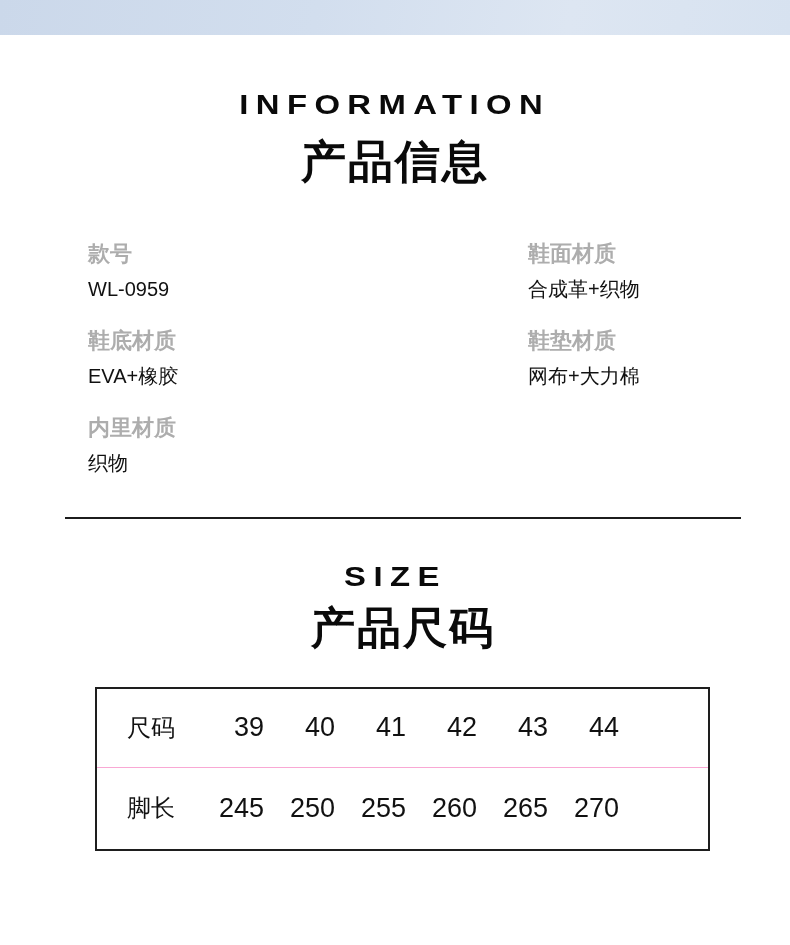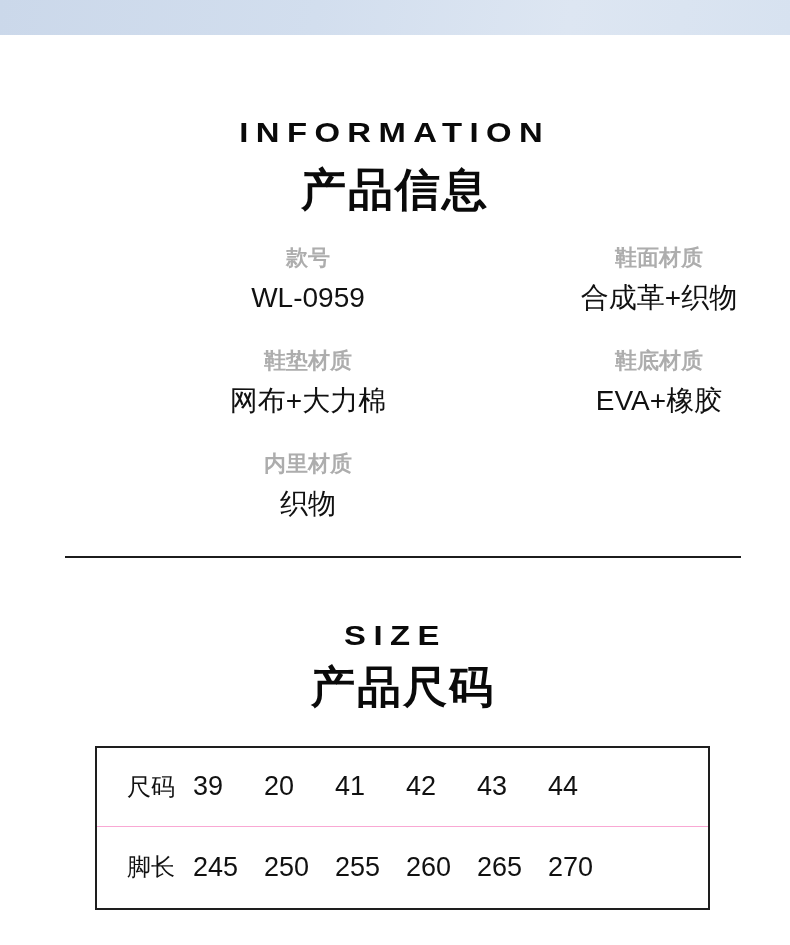--- a/index.html
+++ b/index.html
@@ -9,62 +9,61 @@
     position: relative; overflow: hidden;
     font-family: "Liberation Sans", "DejaVu Sans", sans-serif;
     color: #111111;
   }
   .hero-strip {
     height: 35px; width: 100%;
     background: linear-gradient(100deg, #cbd8ea 0%, #d2deee 40%, #dde6f2 72%, #d7e2f0 100%);
   }
   
   .head-en {
-    margin-top: 82px;
+    margin-top: 54px;
     text-align: center;
     font-size: 31px; font-weight: 800;
     letter-spacing: 7px;
     color: #0a0a0a;
     line-height: 1.0;
   }
   .head-en .squash { display: inline-block; transform: scale(1.06, 0.9); }
   .head-zh {
     margin-top: 15px;
     text-align: center;
     font-size: 45px; font-weight: 800;
     letter-spacing: 2px;
     color: #0a0a0a;
     line-height: 1.2;
   }
   
   .info-grid {
-    margin: 28px 0 0 88px;
+    margin: 52px 0 0 88px;
     display: grid;
     grid-template-columns: 440px auto;
-    row-gap: 33px;
-    text-align: center;
+    row-gap: 20px;
   }
   .field { min-height: 67px; }
   .field-label {
     font-size: 22px; font-weight: 700;
     color: #adadad;
     line-height: 1.2;
   }
   .field-value {
     margin-top: 10px;
-    font-size: 28px; font-weight: 500;
+    font-size: 20px; font-weight: 500;
     color: #111111;
     line-height: 1.2;
   }
   .section-divider {
     margin: 35px 0 0 65px;
     width: 676px; height: 0;
     border-top: 2px solid #1c1c1c;
   }
-  .size-head-en { margin-top: 62px; }
+  .size-head-en { margin-top: 42px; }
   .size-head-zh { margin-top: 10px; font-size: 44px; margin-left: 16px; }
   
   .size-table {
     margin: 32px 0 0 95px;
     width: 615px;
     border: 2px solid #1e1e1e;
     background: #ffffff;
   }
   .size-row {
     display: flex;
@@ -77,21 +76,21 @@
   }
   .tcell-label {
     width: 96px;
     padding-left: 30px;
     font-size: 24px; font-weight: 500;
     color: #111111;
     white-space: nowrap;
   }
   .tcell {
     width: 71px;
-    text-align: left;
+    text-align: right;
     font-size: 27px; font-weight: 500;
     color: #111111;
   }
 </style>
 </head>
 <body>
 
 <div class="hero-strip"></div>
 
 <div>
@@ -103,26 +102,26 @@
   <div class="info-grid">
     <div class="field">
       <div class="field-label">款号</div>
       <div class="field-value">WL-0959</div>
     </div>
     <div class="field">
       <div class="field-label">鞋面材质</div>
       <div class="field-value">合成革+织物</div>
     </div>
     <div class="field">
+      <div class="field-label">鞋底材质</div>
+      <div class="field-value">EVA+橡胶</div>
+    </div>
+    <div class="field">
       <div class="field-label">鞋垫材质</div>
       <div class="field-value">网布+大力棉</div>
-    </div>
-    <div class="field">
-      <div class="field-label">鞋底材质</div>
-      <div class="field-value">EVA+橡胶</div>
     </div>
     <div class="field">
       <div class="field-label">内里材质</div>
       <div class="field-value">织物</div>
     </div>
     <div class="field"></div>
   </div>
 </div>
 
 <div class="section-divider"></div>
@@ -130,21 +129,21 @@
 <div>
   <div class="head-en size-head-en">
     <span class="squash">SIZE</span>
   </div>
   <div class="head-zh size-head-zh">产品尺码</div>
 
   <div class="size-table">
     <div class="size-row">
       <div class="tcell-label">尺码</div>
       <div class="tcell">39</div>
-      <div class="tcell">20</div>
+      <div class="tcell">40</div>
       <div class="tcell">41</div>
       <div class="tcell">42</div>
       <div class="tcell">43</div>
       <div class="tcell">44</div>
     </div>
     <div class="size-row">
       <div class="tcell-label">脚长</div>
       <div class="tcell">245</div>
       <div class="tcell">250</div>
       <div class="tcell">255</div>

